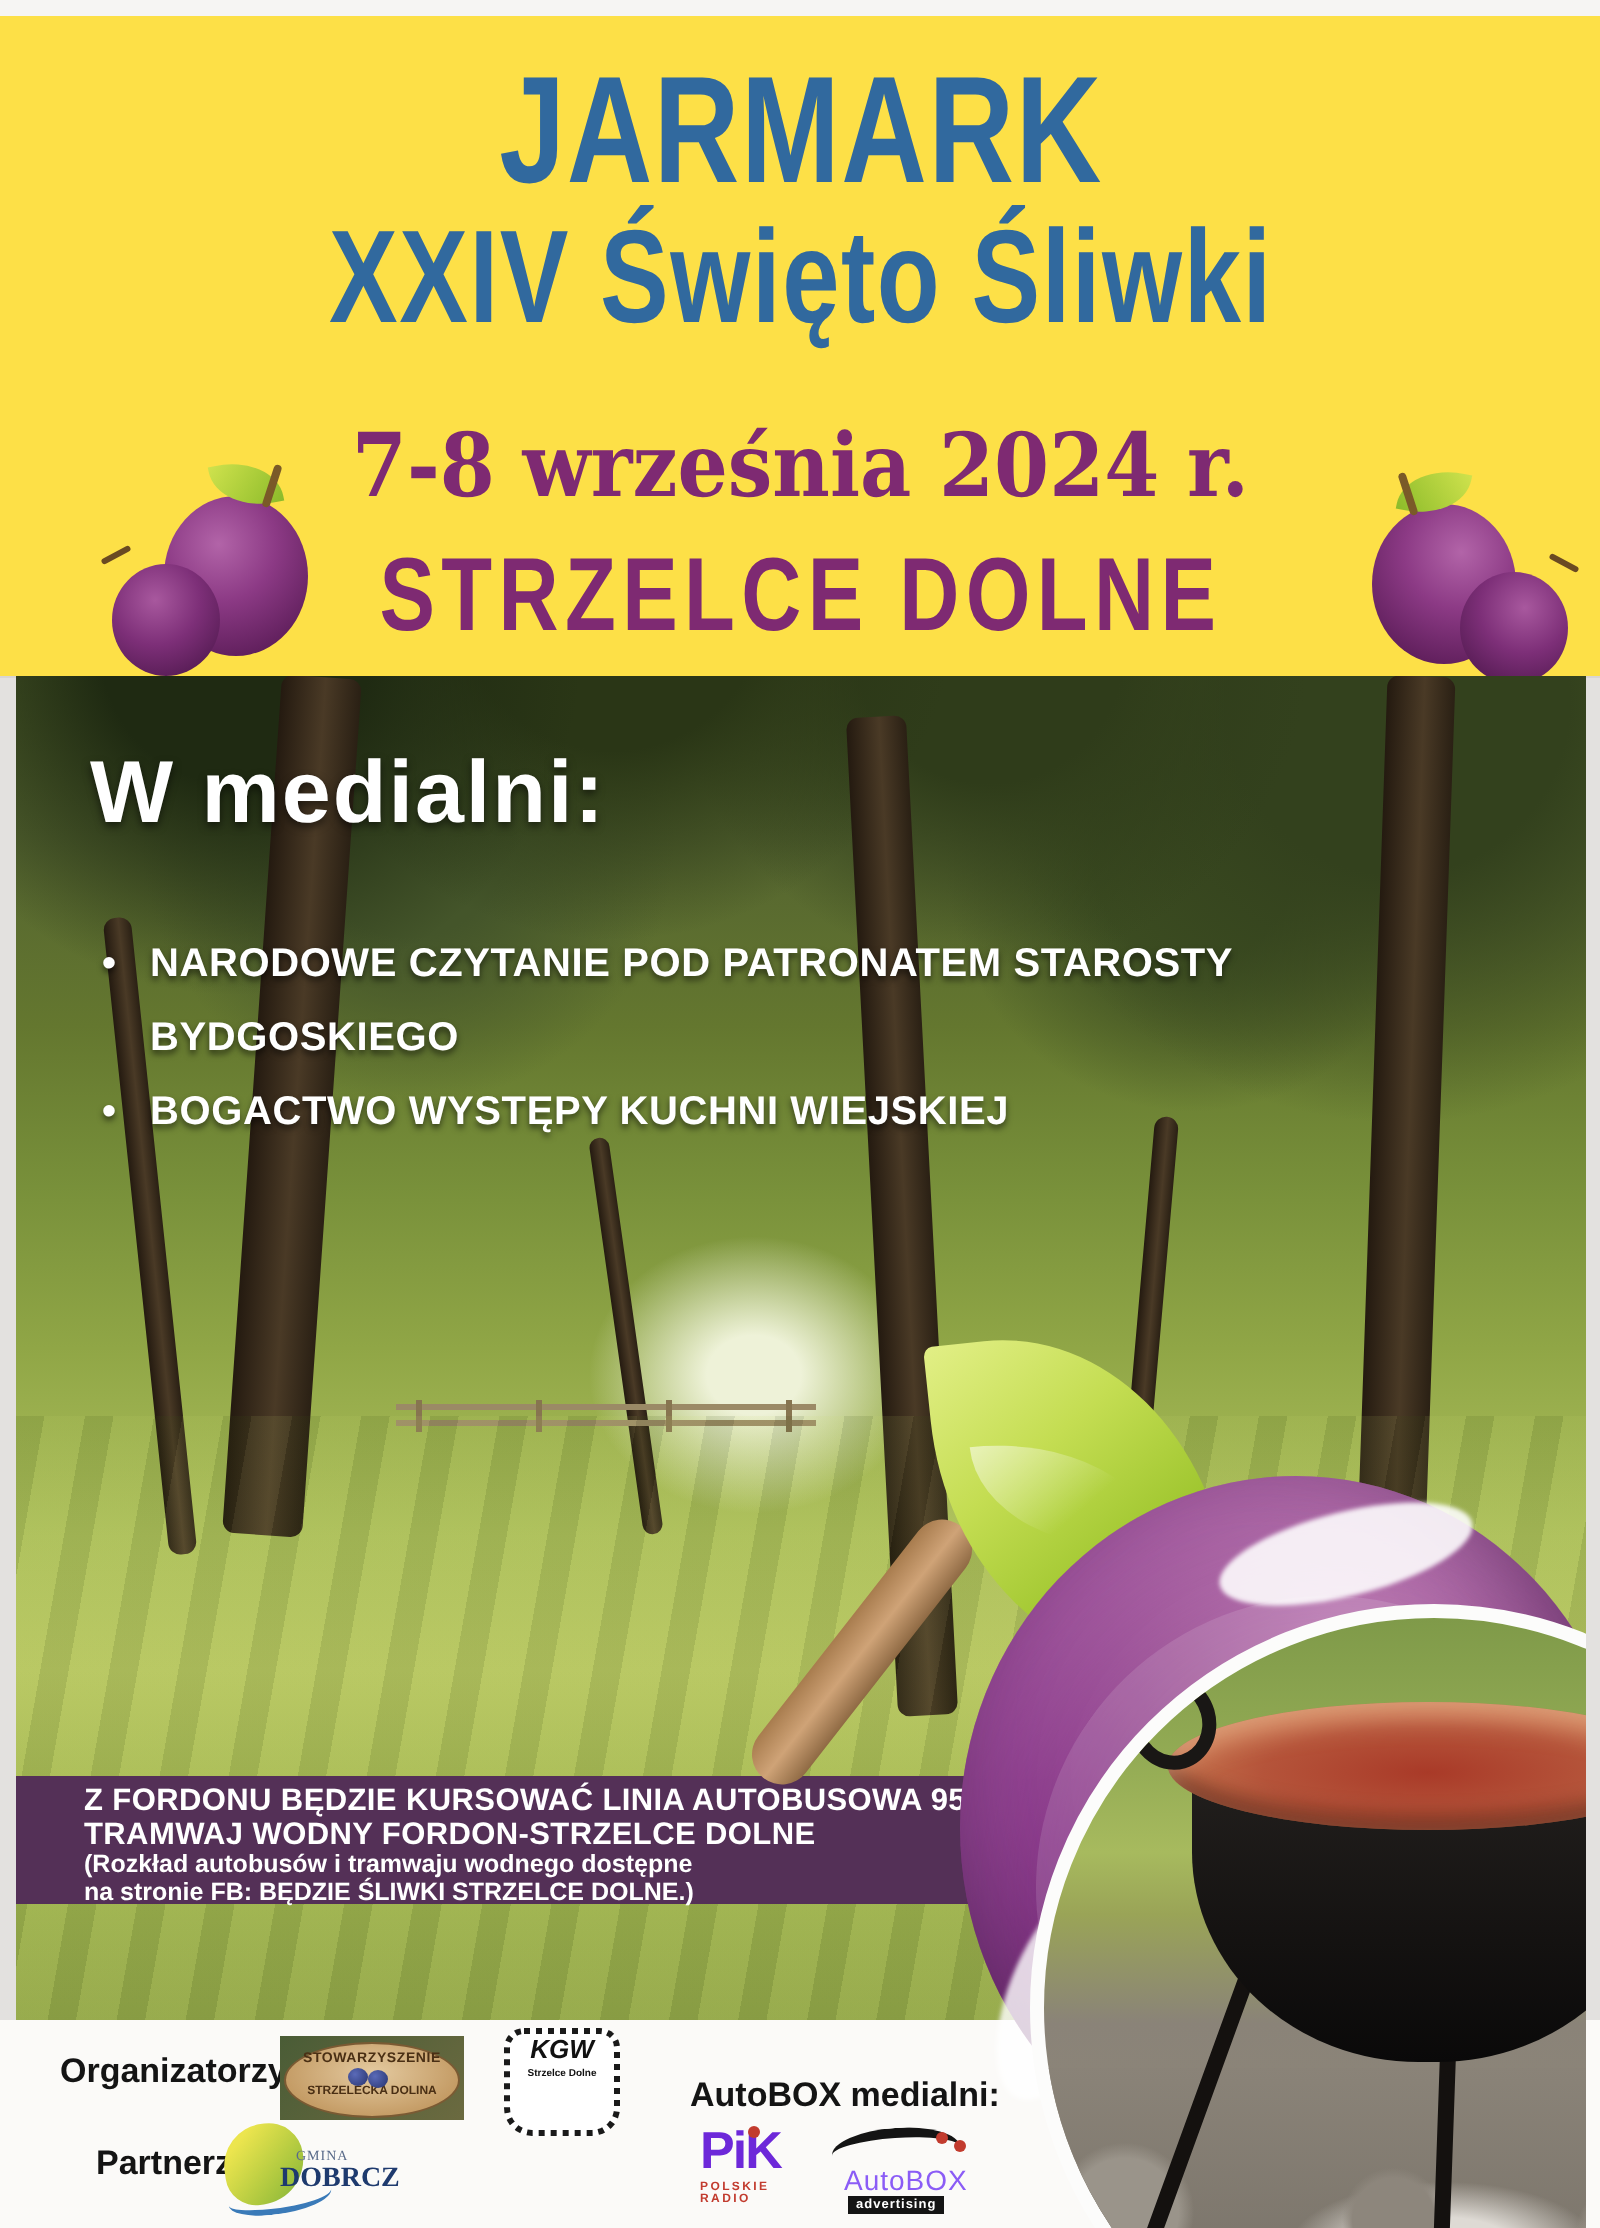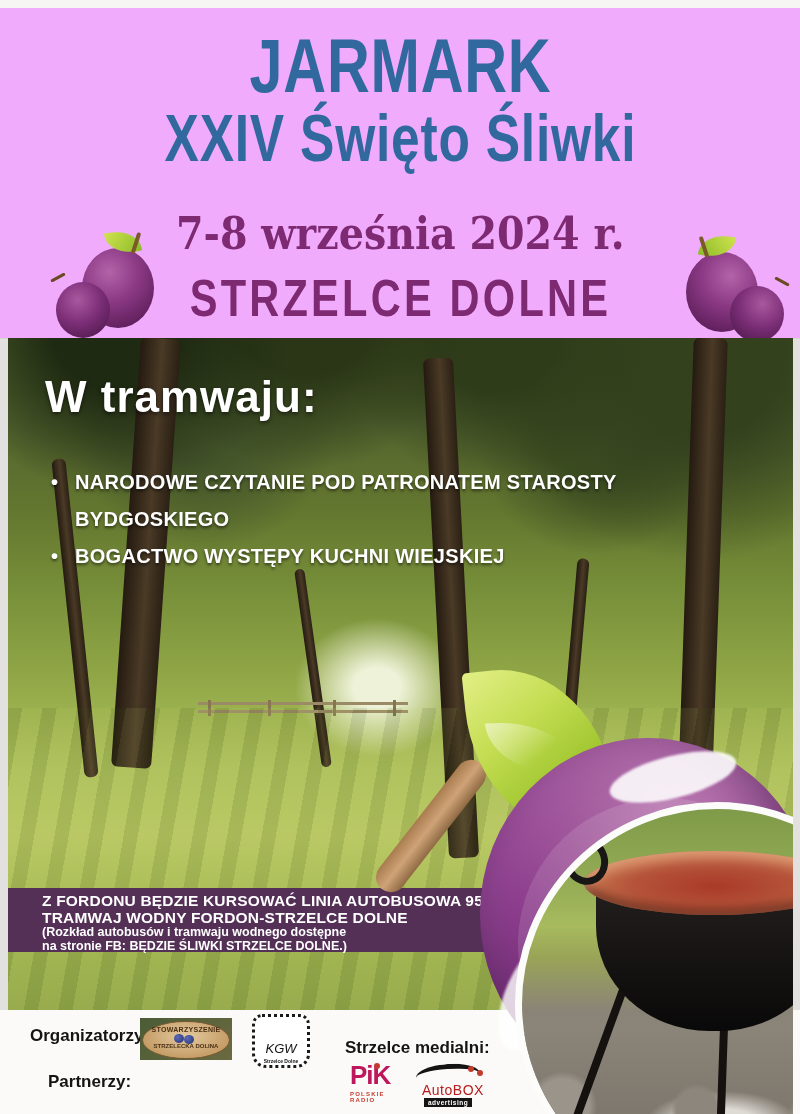--- a/index.html
+++ b/index.html
@@ -1,19 +1,19 @@
 <!DOCTYPE html>
 <html><head>
 <meta charset="utf-8">
 <style>
   html,body{margin:0;padding:0;background:#cfcdcb;font-family:"Liberation Sans",sans-serif;}
   .poster{position:relative;width:800px;height:1114px;margin:0 auto;background:#e3e1df;overflow:hidden;}
 
   
-  .header{position:absolute;left:0;top:0;width:800px;height:338px;background:#f0abfc;border-bottom:1px solid #d8d5d2;}
+  .header{position:absolute;left:0;top:0;width:800px;height:338px;background:#fde047;border-bottom:1px solid #d8d5d2;}
   .topstrip{position:absolute;left:0;top:0;width:800px;height:8px;background:#f6f5f3;}
   .title-line{position:absolute;left:0;width:800px;text-align:center;color:#31699e;font-weight:bold;white-space:nowrap;}
   .title-line .cond{display:inline-block;transform:scaleX(.78);transform-origin:center;letter-spacing:1px;}
   .t1{top:22px;font-size:76px;}
   .t2{top:100px;font-size:66px;text-decoration:underline;}
   .date-line{position:absolute;left:0;top:208px;width:800px;text-align:center;color:#7e2a72;font-family:"DejaVu Serif",serif;font-weight:bold;font-size:44px;white-space:nowrap;}
   .date-line .cond{display:inline-block;transform:scaleX(.9);transform-origin:center;}
   .loc-line{position:absolute;left:0;top:268px;width:800px;text-align:center;color:#7e2a72;font-weight:bold;font-size:52px;white-space:nowrap;}
   .loc-line .cond{display:inline-block;transform:scaleX(.8);transform-origin:center;letter-spacing:4px;}
 
@@ -121,46 +121,46 @@
   .logo-stow .oval{position:absolute;left:2px;top:3px;width:86px;height:36px;border-radius:50%;
      background:radial-gradient(ellipse at 50% 40%,#e4caa0,#c39a63 75%,#9a713f 100%);border:1px solid #7a5a33;
      text-align:center;color:#4a2f14;}
   .logo-stow .l1{display:block;font-size:7px;font-weight:bold;margin-top:4px;letter-spacing:.3px;}
   .logo-stow .l2{display:block;font-size:6px;font-weight:bold;margin-top:10px;}
   .logo-stow .pl1,.logo-stow .pl2{position:absolute;width:10px;height:9px;border-radius:50%;background:radial-gradient(circle at 35% 35%,#5a6ab8,#27336e);}
   .logo-stow .pl1{left:34px;top:16px;}
   .logo-stow .pl2{left:44px;top:17px;}
 
   .logo-kgw{left:252px;top:4px;width:58px;height:54px;background:#fff;border:3px dotted #1a1a1a;border-radius:10px 10px 14px 14px;box-sizing:border-box;text-align:center;}
-  .logo-kgw .kgw-t{display:block;font-size:13px;font-weight:normal;font-style:italic;margin-top:24px;color:#111;}
+  .logo-kgw .kgw-t{display:block;font-size:13px;font-weight:bold;font-style:italic;margin-top:0;color:#111;}
   .logo-kgw .kgw-s{display:block;font-size:5px;font-weight:bold;color:#111;margin-top:2px;}
 
   .logo-dobrcz{left:112px;top:52px;width:85px;height:48px;}
   .logo-dobrcz .blob{position:absolute;left:0;top:0;width:40px;height:40px;border-radius:55% 45% 60% 40%;
      background:linear-gradient(135deg,#ece54e 20%,#a9c63e 70%,#7fb23a);transform:rotate(-8deg);}
   .logo-dobrcz .wave{position:absolute;left:2px;top:28px;width:52px;height:14px;border-bottom:3px solid #3a7ab8;border-radius:0 0 60% 40%;transform:rotate(-6deg);}
   .logo-dobrcz .gm{position:absolute;left:36px;top:12px;font-size:7px;color:#5a6b8a;font-family:"Liberation Serif",serif;letter-spacing:.5px;}
   .logo-dobrcz .db{position:absolute;left:28px;top:20px;font-size:14px;font-weight:bold;color:#1e3a6e;font-family:"Liberation Serif",serif;}
 
   .logo-lasy{left:202px;top:52px;width:78px;height:46px;text-align:center;}
   .logo-lasy .ring{display:inline-block;width:24px;height:24px;border-radius:50%;border:2px solid #2d6b3a;background:#fff;position:relative;}
   .logo-lasy .ring::after{content:"";position:absolute;left:7px;top:5px;width:0;height:0;border-left:5px solid transparent;border-right:5px solid transparent;border-bottom:12px solid #2d6b3a;}
   .logo-lasy .lt{display:block;font-size:10px;font-weight:bold;color:#3d4a3f;margin-top:2px;}
 
   .logo-pik{left:350px;top:52px;width:60px;height:48px;}
-  .logo-pik .pik-t{font-size:26px;font-weight:bold;color:#be185d;letter-spacing:-1px;line-height:26px;position:relative;}
+  .logo-pik .pik-t{font-size:26px;font-weight:bold;color:#6d28d9;letter-spacing:-1px;line-height:26px;position:relative;}
   .logo-pik .dot{position:absolute;left:24px;top:1px;width:6px;height:6px;border-radius:50%;background:#c23b2e;}
   .logo-pik .pr{display:block;font-size:6px;font-weight:bold;color:#c23b2e;letter-spacing:1.2px;margin-top:3px;}
 
   .logo-autobox{left:412px;top:50px;width:86px;height:50px;}
   .logo-autobox .swoosh{position:absolute;left:4px;top:4px;width:64px;height:18px;border-top:5px solid #141414;border-radius:100% 100% 0 0;transform:rotate(-4deg);}
   .logo-autobox .d1,.logo-autobox .d2{position:absolute;width:6px;height:6px;border-radius:50%;background:#c23b2e;}
   .logo-autobox .d1{left:56px;top:6px;}
   .logo-autobox .d2{left:65px;top:10px;}
-  .logo-autobox .ab-t{position:absolute;left:10px;top:22px;font-size:14px;color:#b91c1c;letter-spacing:.5px;}
+  .logo-autobox .ab-t{position:absolute;left:10px;top:22px;font-size:14px;color:#8b5cf6;letter-spacing:.5px;}
   .logo-autobox .ab-s{position:absolute;left:12px;top:38px;font-size:6.5px;font-weight:bold;color:#fff;background:#141414;padding:1px 4px;letter-spacing:.5px;}
 </style>
 </head>
 <body>
 
 <div class="poster">
 
   <div class="header">
     <div class="topstrip"></div>
     <div class="title-line t1"><span class="cond">JARMARK</span></div>
@@ -196,55 +196,61 @@
       <div class="rail rail2"></div>
       <div class="post" style="left:10px;"></div>
       <div class="post" style="left:70px;"></div>
       <div class="post" style="left:135px;"></div>
       <div class="post" style="left:195px;"></div>
     </div>
     <div class="texture"></div>
   </div>
 
   <div class="program">
-    <h2>W tramwaju:</h2>
+    <h2>W medialni:</h2>
     <ul>
       <li>NARODOWE CZYTANIE POD PATRONATEM STAROSTY BYDGOSKIEGO</li>
       <li>BOGACTWO WYSTĘPY KUCHNI WIEJSKIEJ</li>
     </ul>
   </div>
 
   <div class="band">
     <div class="inner">
       <div class="b1">Z FORDONU BĘDZIE KURSOWAĆ LINIA AUTOBUSOWA 95 I 97</div>
       <div class="b1">TRAMWAJ WODNY FORDON-STRZELCE DOLNE</div>
       <div class="b2">(Rozkład autobusów i tramwaju wodnego dostępne</div>
       <div class="b2">na stronie FB: BĘDZIE ŚLIWKI STRZELCE DOLNE.)</div>
     </div>
   </div>
 
   <div class="footer">
     <div class="f-label lab-org">Organizatorzy:</div>
-    <div class="f-label lab-media">Strzelce medialni:</div>
+    <div class="f-label lab-media">AutoBOX medialni:</div>
     <div class="f-label lab-part">Partnerzy:</div>
 
     <div class="logo logo-stow">
       <div class="oval">
         <span class="l1">STOWARZYSZENIE</span>
         <span class="l2">STRZELECKA DOLINA</span>
       </div>
       <div class="pl1"></div>
       <div class="pl2"></div>
     </div>
 
     <div class="logo logo-kgw">
       <span class="kgw-t">KGW</span>
       <span class="kgw-s">Strzelce Dolne</span>
     </div>
 
+    <div class="logo logo-dobrcz">
+      <div class="blob"></div>
+      <div class="wave"></div>
+      <div class="gm">GMINA</div>
+      <div class="db">DOBRCZ</div>
+    </div>
 
 
     <div class="logo logo-pik">
       <div class="pik-t"><span>PiK</span><span class="dot"></span></div>
       <span class="pr">POLSKIE RADIO</span>
     </div>
 
     <div class="logo logo-autobox">
       <div class="swoosh"></div>
       <div class="d1"></div>

